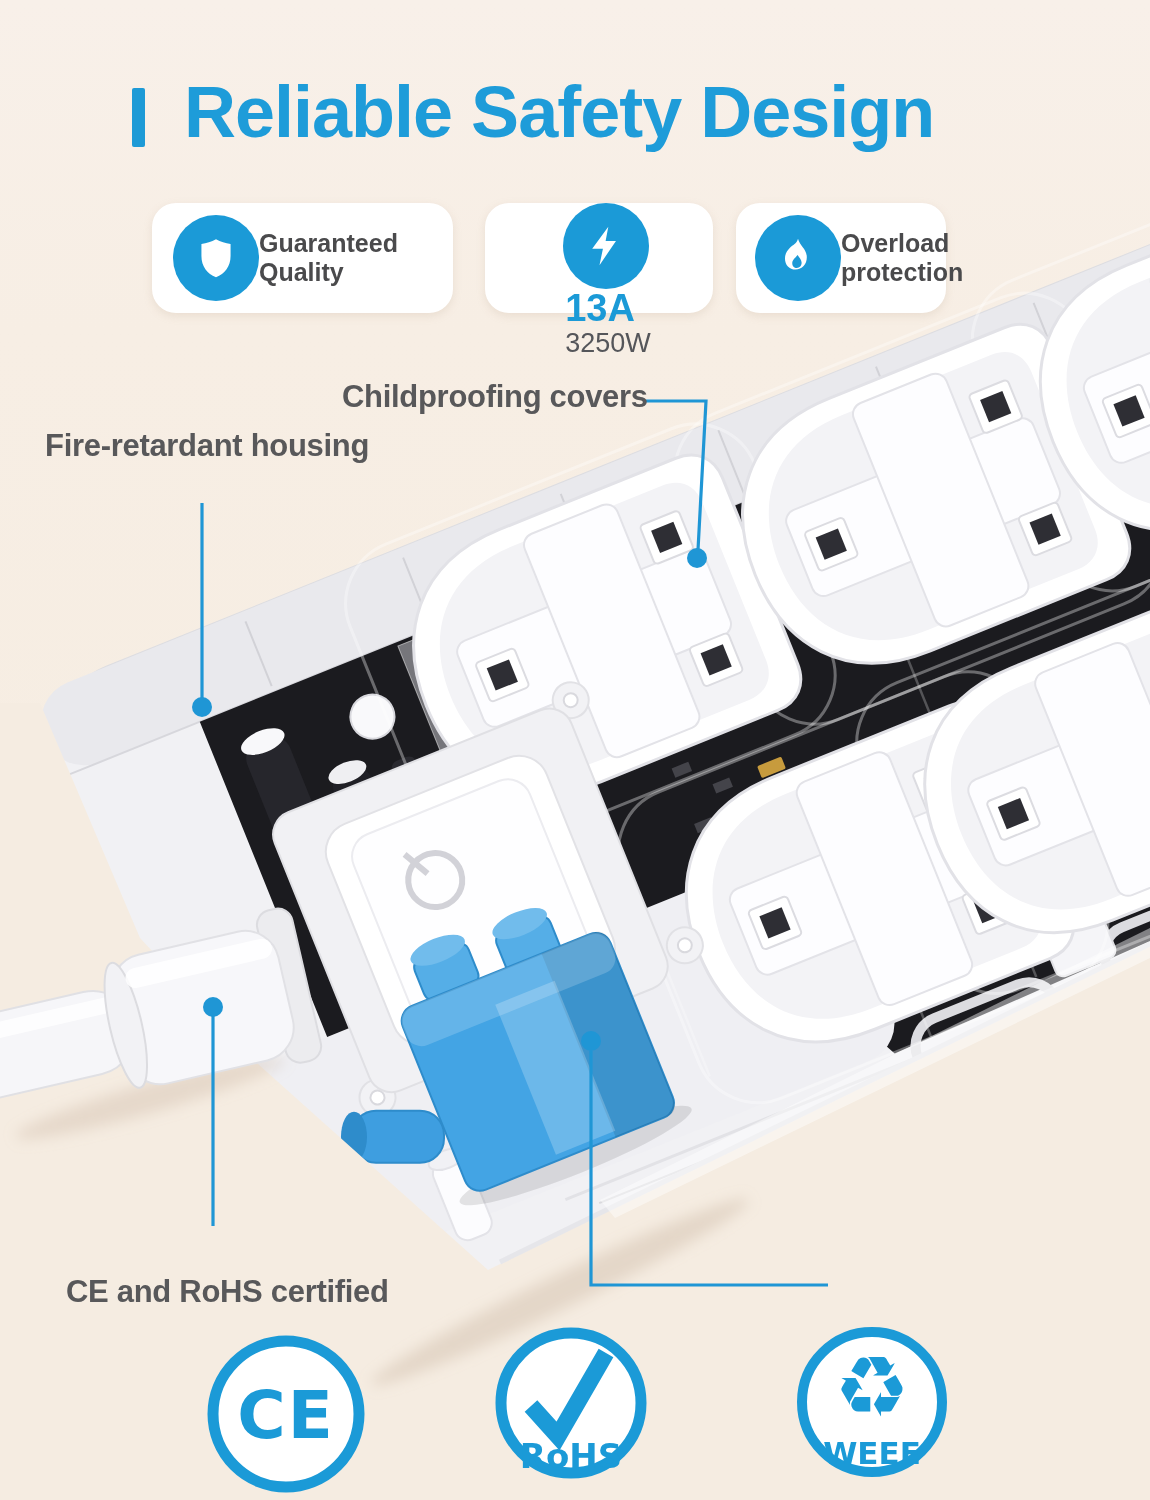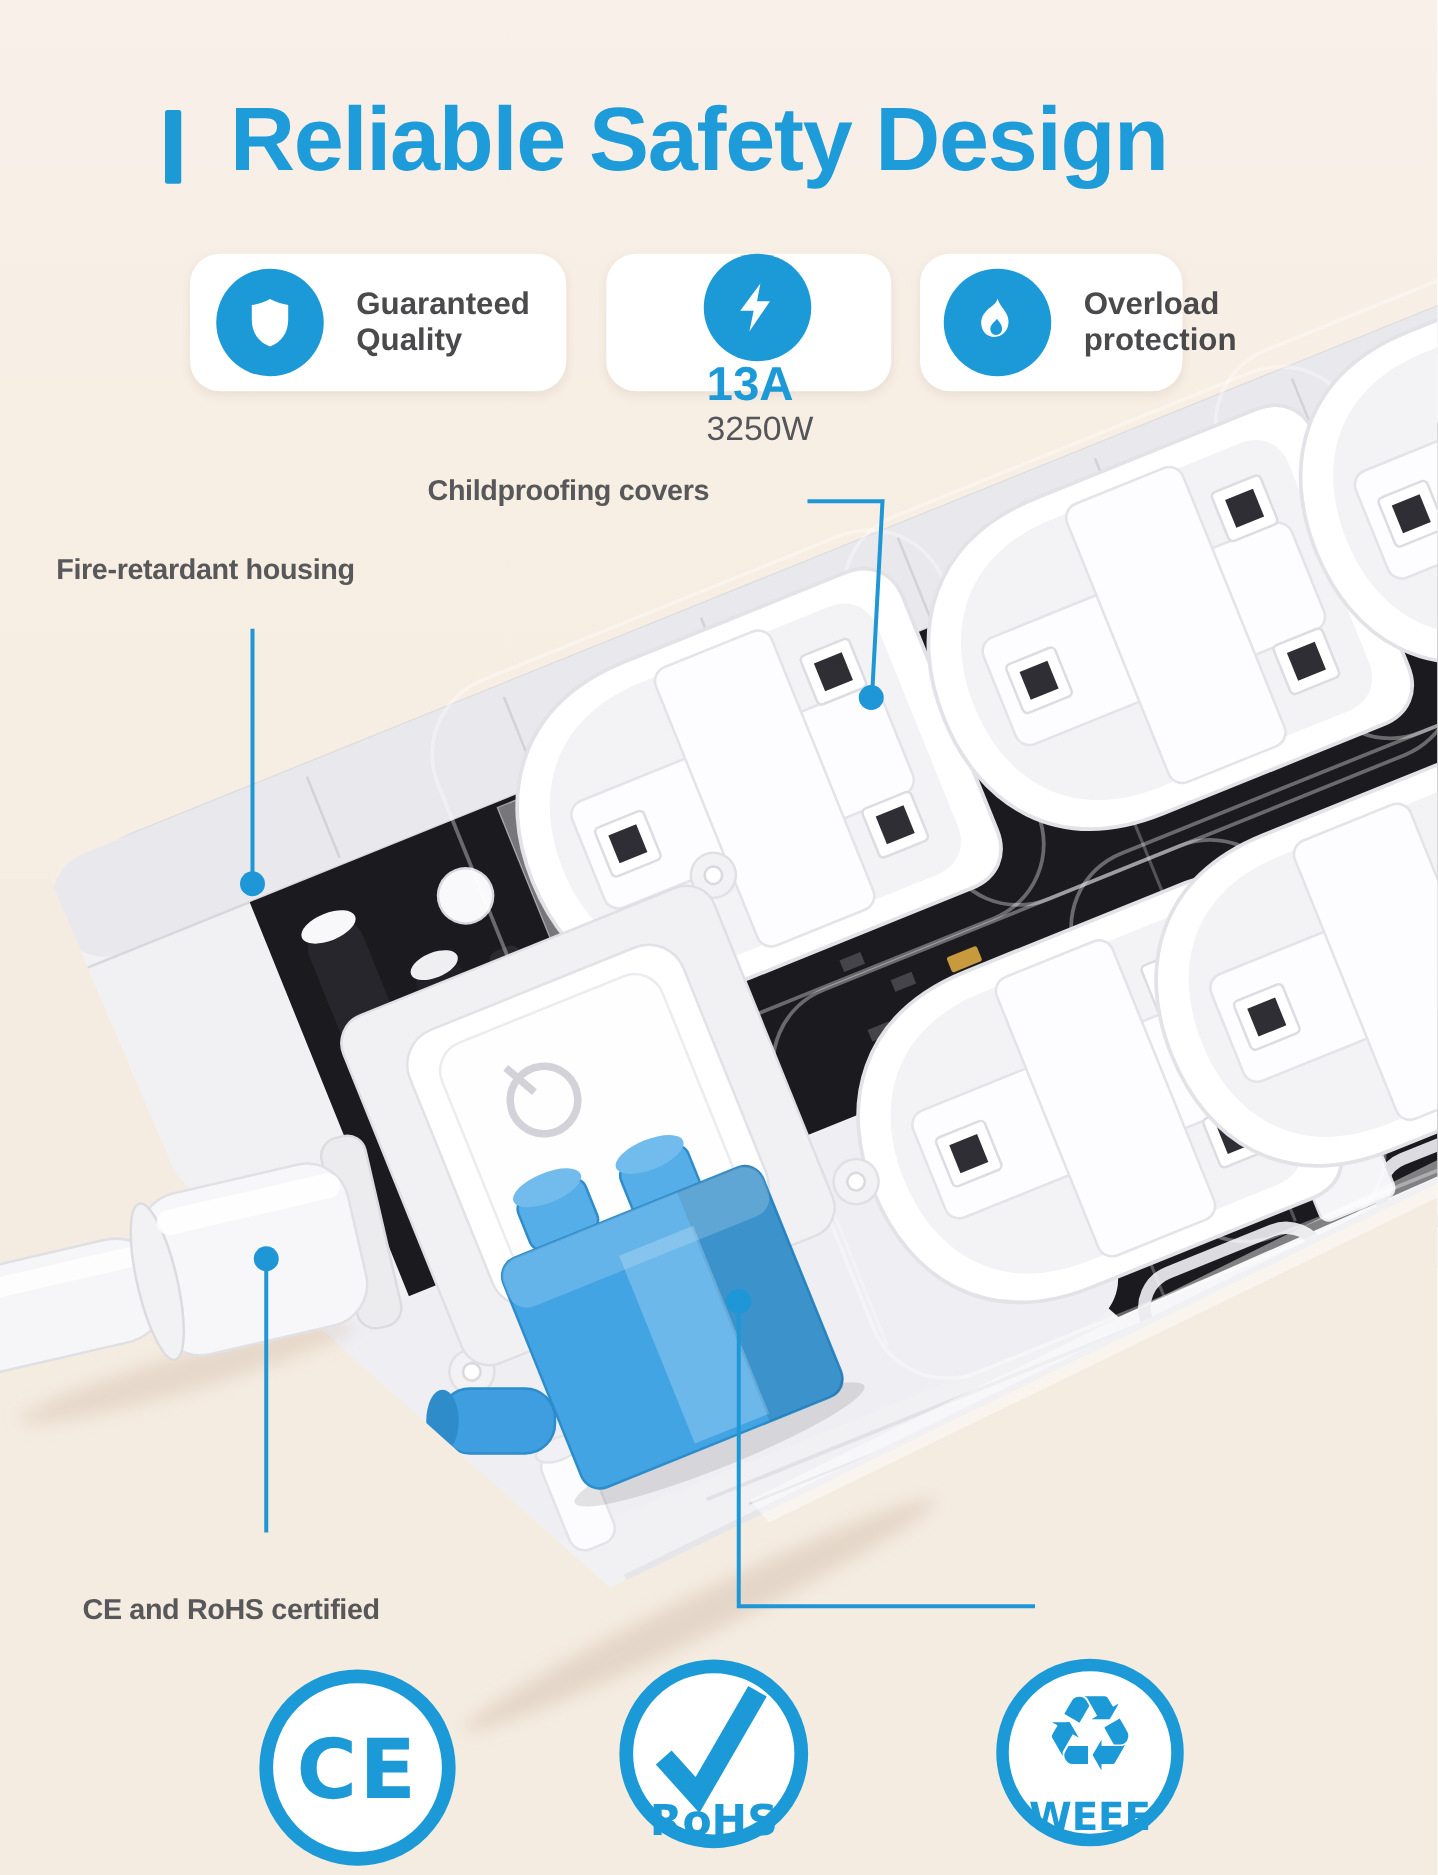--- a/index.html
+++ b/index.html
@@ -13,28 +13,28 @@
   .page-title{position:absolute;left:184px;top:71px;font-size:72px;font-weight:700;color:#1E9CD9;letter-spacing:-1px;white-space:nowrap;}
   
   .badge{position:absolute;top:203px;height:110px;background:#FFFFFF;border-radius:24px;display:flex;align-items:center;box-shadow:0 3px 8px rgba(185,165,140,.22);}
   .badge-1{left:152px;width:301px;}
   .badge-2{left:485px;width:228px;flex-direction:column;}
   .badge-3{left:736px;width:210px;}
   .badge-circle{width:86px;height:86px;border-radius:50%;background:#1B9AD7;display:flex;align-items:center;justify-content:center;flex:none;}
   .badge-1 .badge-circle{margin-left:21px;}
   .badge-2 .badge-circle{margin-left:13px;}
   .badge-3 .badge-circle{margin-left:19px;}
-  .badge-label{margin-left:26px;font-size:25px;line-height:1.18;font-weight:700;color:#4A4A4C;width:150px;}
+  .badge-label{font-size:25px;line-height:1.18;font-weight:700;color:#4A4A4C;width:150px;}
   .badge-rating{margin-left:18px;line-height:1.05;}
   .badge-amps{font-size:38px;font-weight:700;color:#1B9AD7;}
   .badge-watts{font-size:27px;font-weight:400;color:#55565A;}
   
-  .callout{position:absolute;font-size:23px;font-weight:700;color:#58585A;letter-spacing:-.3px;white-space:nowrap;}
+  .callout{position:absolute;font-size:31px;font-weight:700;color:#58585A;letter-spacing:-.3px;white-space:nowrap;}
   .callout-childproofing{left:342px;top:379px;}
-  .callout-fire{left:45px;top:442px;}
+  .callout-fire{left:45px;top:428px;}
   .callout-ce{left:66px;top:1254px;margin-top:20px;}
   .callout-overload{left:848px;top:1239px;width:272px;white-space:normal;line-height:1.17;}
   
   .art{position:absolute;left:0;top:0;width:1150px;height:1500px;}
 </style>
 </head>
 <body>
 
 <div class="page">
 

